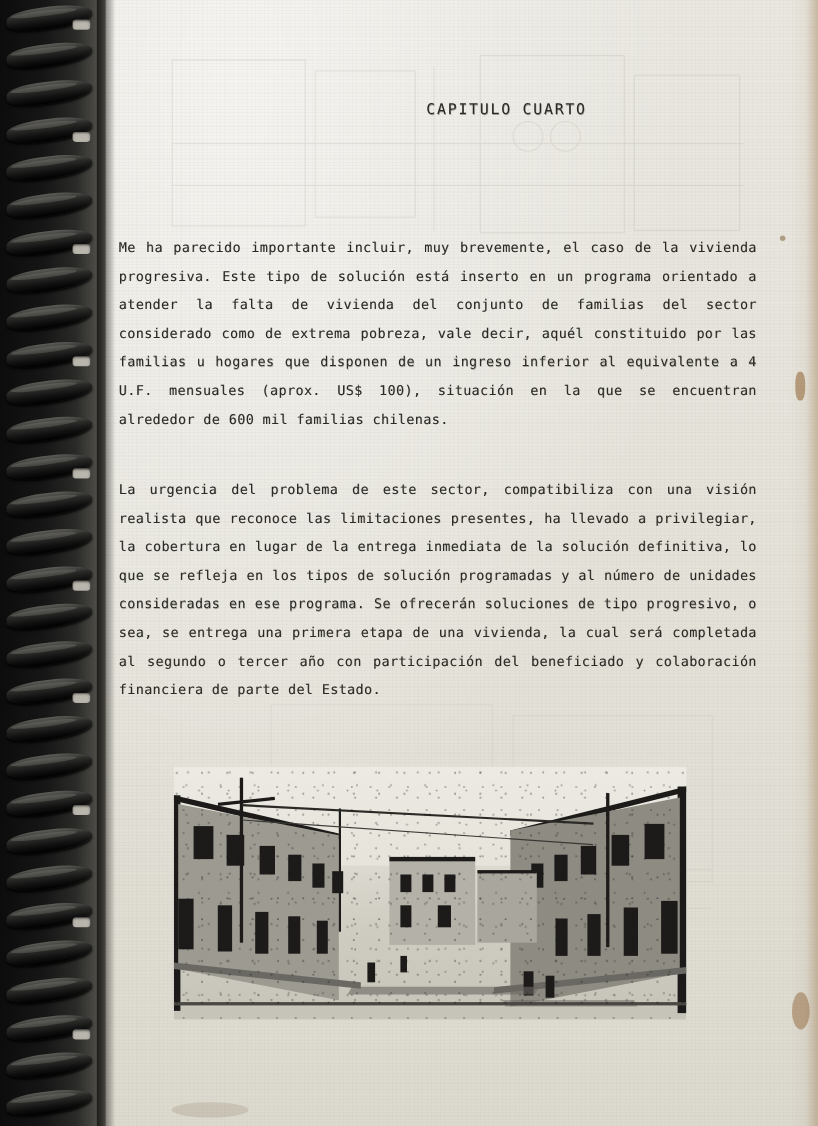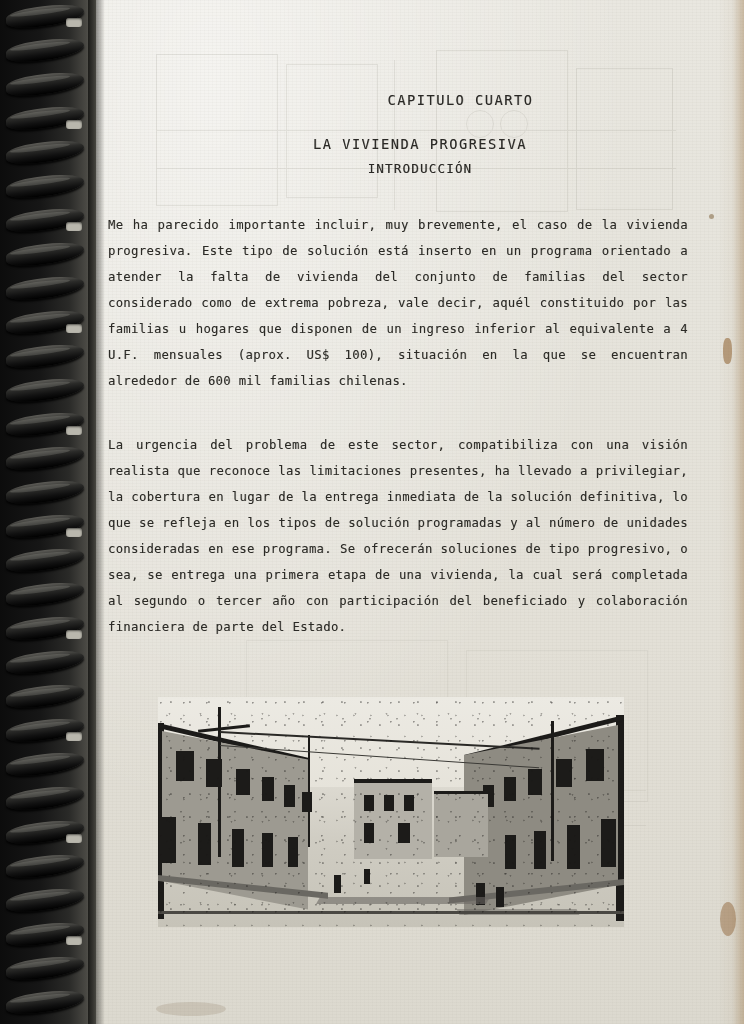--- a/index.html
+++ b/index.html
@@ -196,23 +196,21 @@
     <div class="edge-stain"></div>
     <div class="spot" style="right:12px; top:338px; width:9px; height:26px; background:rgba(142,96,48,0.55); border-radius:40%;"></div>
     <div class="spot" style="right:8px; top:902px; width:16px; height:34px; background:rgba(138,92,44,0.45);"></div>
     <div class="spot" style="right:30px; top:214px; width:5px; height:5px; background:rgba(120,90,50,0.5);"></div>
     <div class="spot" style="left:60px; top:1002px; width:70px; height:14px; background:rgba(120,100,70,0.18); border-radius:50%;"></div>
 
     <div class="doc">
 
       <div class="heading" id="chapter-title">CAPITULO CUARTO</div>
 
-      <div class="heading" id="doc-title">LA VIVIENDA PROGRESIVA</div>
-
-      <div class="heading" id="section-title">INTRODUCCIÓN</div>
+
 
       <div class="body-block" id="para-1">Me ha parecido importante incluir, muy brevemente, el caso de la vivienda progresiva. Este tipo de solución está inserto en un programa orientado a atender la falta de vivienda del conjunto de familias del sector considerado como de extrema pobreza, vale decir, aquél constituido por las familias u hogares que disponen de un ingreso inferior al equivalente a 4 U.F. mensuales (aprox. US$ 100), situación en la que se encuentran alrededor de 600 mil familias chilenas.</div>
 
       <div class="body-block" id="para-2">La urgencia del problema de este sector, compatibiliza con una visión realista que reconoce las limitaciones presentes, ha llevado a privilegiar, la cobertura en lugar de la entrega inmediata de la solución definitiva, lo que se refleja en los tipos de solución programadas y al número de unidades consideradas en ese programa. Se ofrecerán soluciones de tipo progresivo, o sea, se entrega una primera etapa de una vivienda, la cual será completada al segundo o tercer año con participación del beneficiado y colaboración financiera de parte del Estado.</div>
     </div>
 
     <div class="photo">
       <div class="photo-ink">
         <div class="sky"></div>
         <div class="ground"></div>

